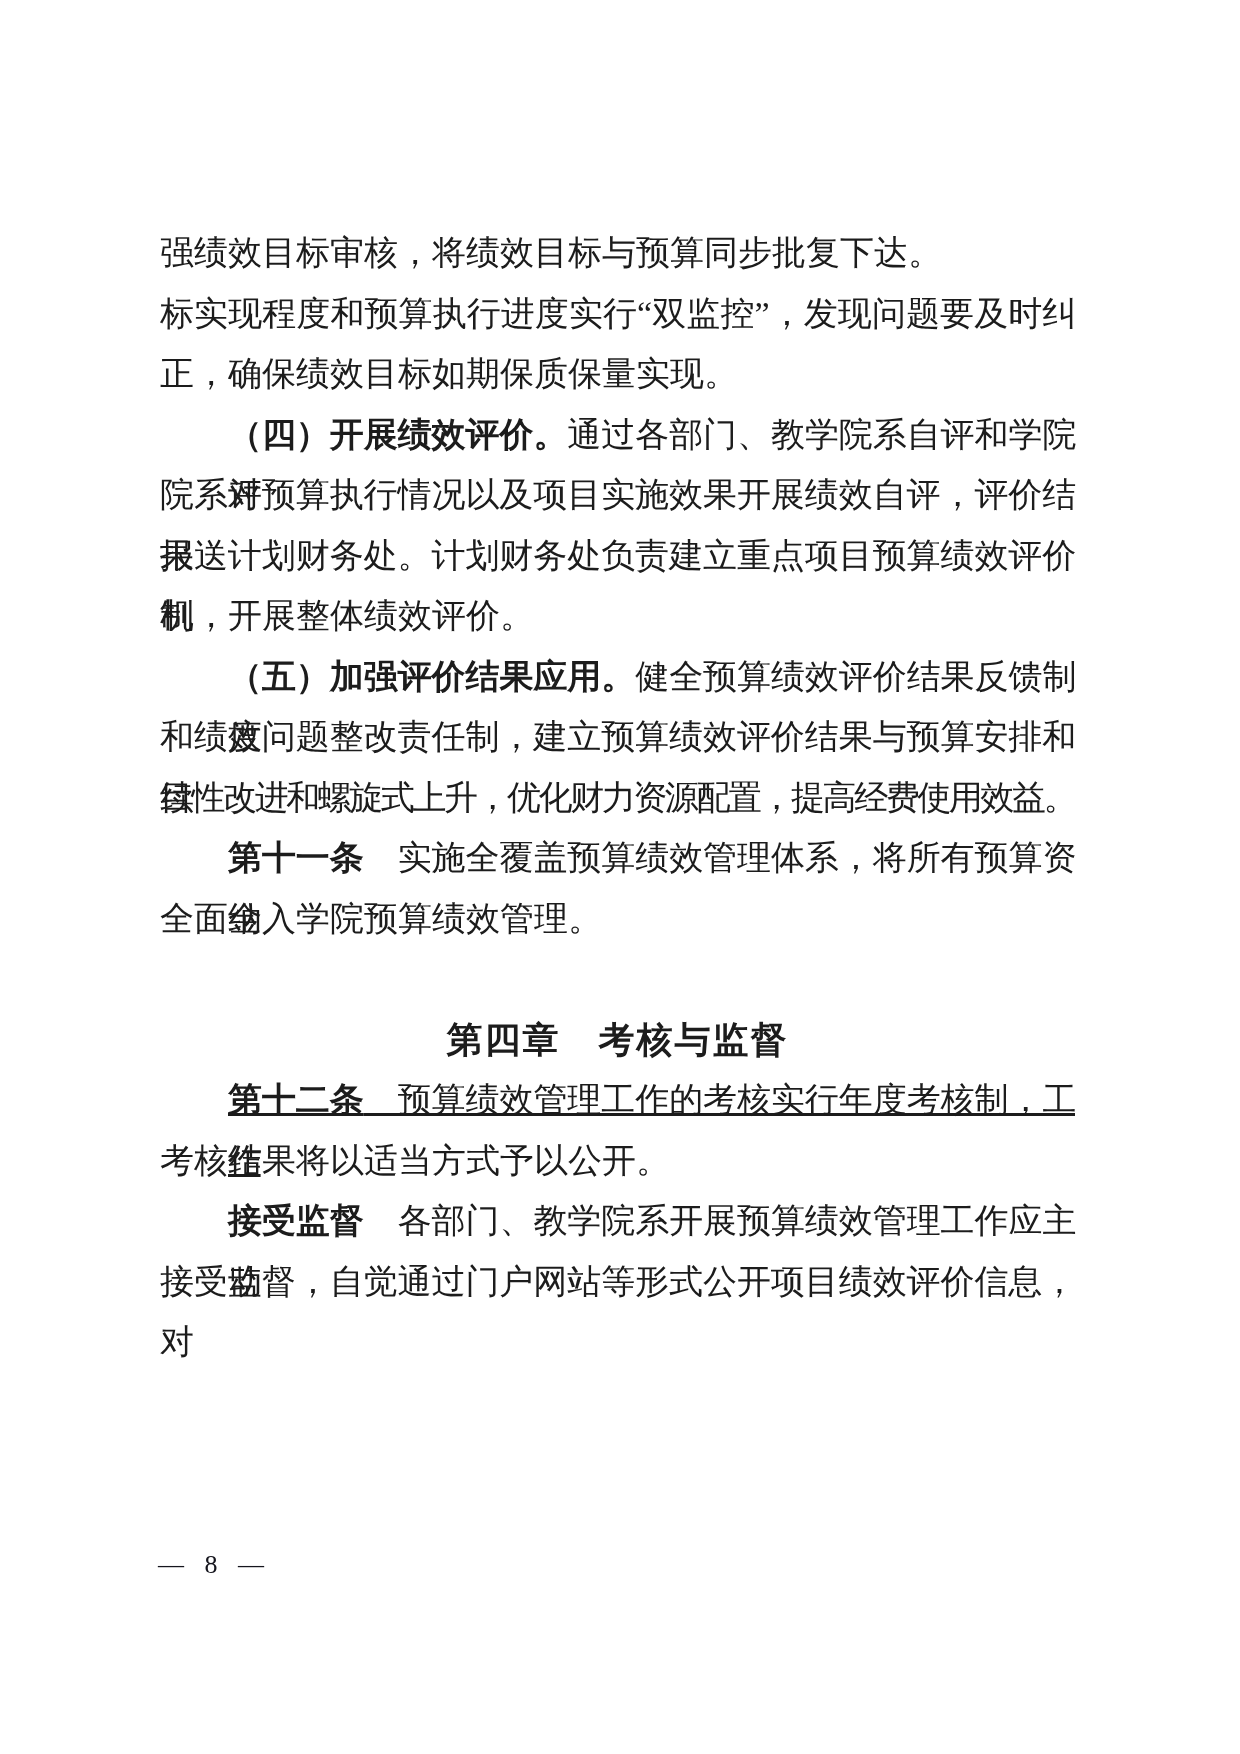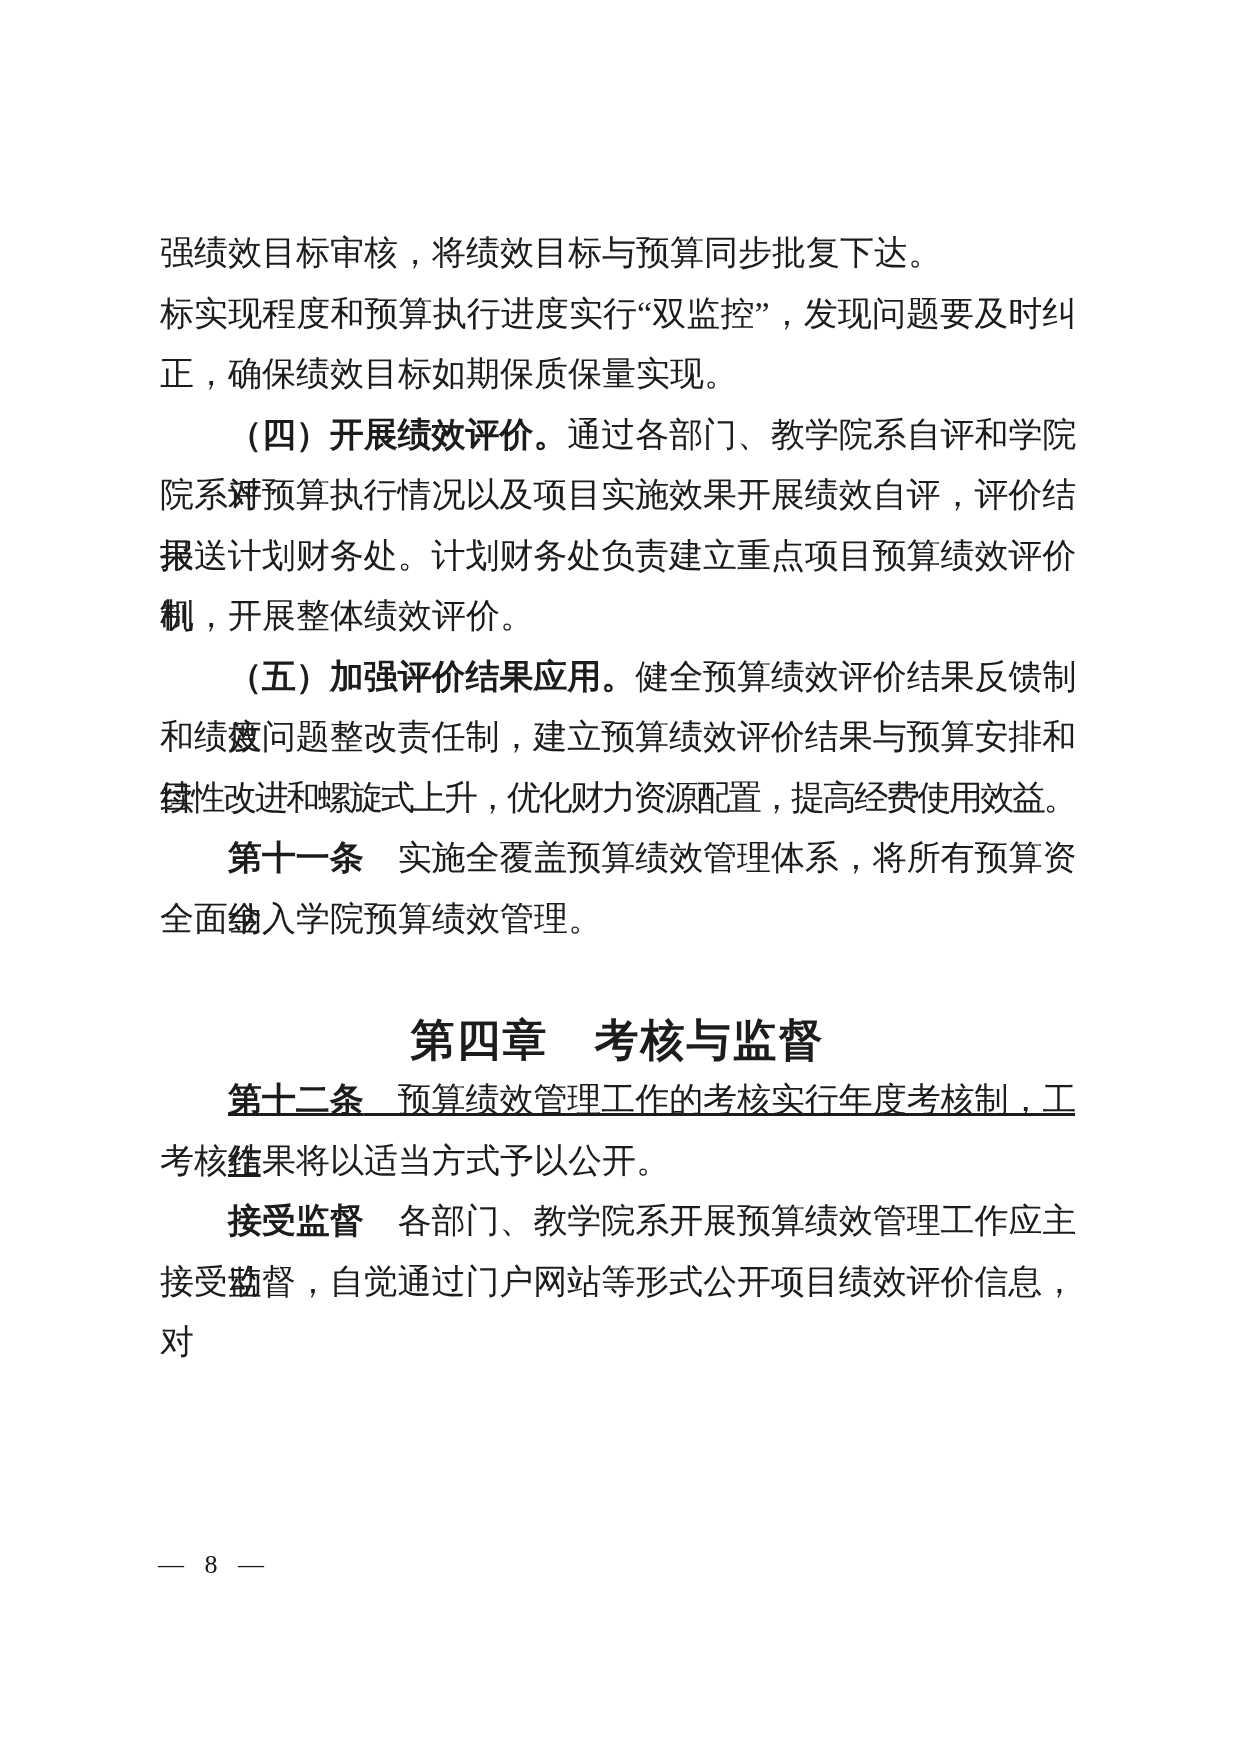--- a/index.html
+++ b/index.html
@@ -38,21 +38,21 @@
   }
   .align-center {
     text-align: center;
     text-align-last: center;
   }
   .indent { padding-left: 68px; }
   .blank  { }
   .heading-line span {
     font-family: "Liberation Sans", "DejaVu Sans", sans-serif;
     font-weight: 700;
-    font-size: 44px;
+    font-size: 36px;
     letter-spacing: 2px;
   }
   .bold { font-weight: 700; }
   .footer {
     position: absolute;
     left: 158px;
     top: 1550px;
     font-size: 26px;
     letter-spacing: 7px;
     color: #15151d;

